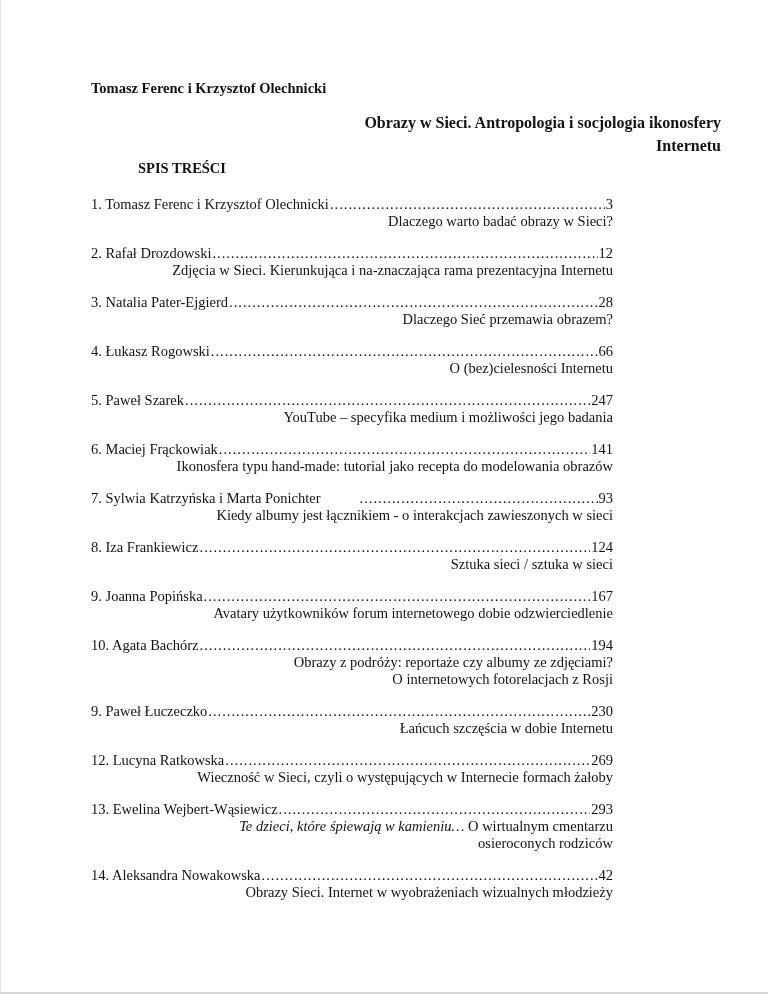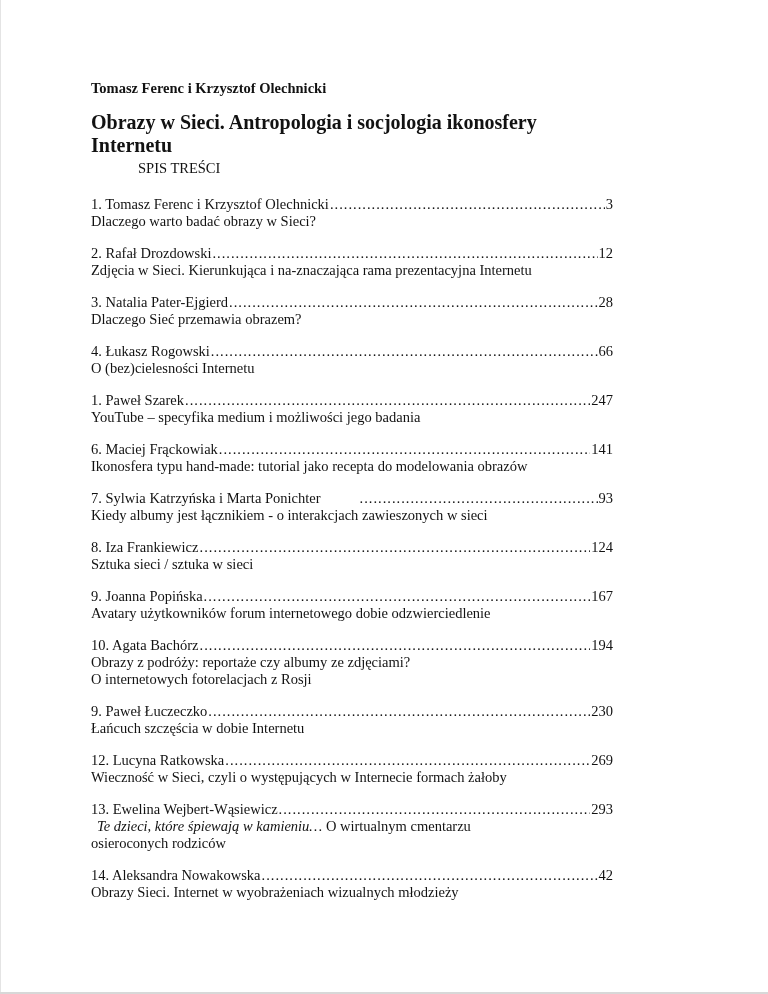--- a/index.html
+++ b/index.html
@@ -22,39 +22,40 @@
     height: 760px;
     padding: 80px 47px 0 91px;
   }
   .author {
     font-weight: bold;
     font-size: 14.5px;
     line-height: 17px;
   }
   .doc-title {
     font-weight: bold;
-    font-size: 20px;
+    font-size: 16px;
     line-height: 23px;
-    text-align: left;
+    text-align: right;
     margin-top: 14px;
   }
   .toc-heading {
-    font-weight: normal;
+    font-weight: bold;
     font-size: 14.5px;
     line-height: 17px;
     margin-top: 3px;
     margin-left: 47px;
   }
   .toc {
     margin-top: 19px;
     width: 522px;
     font-size: 14.5px;
   }
   .toc-entry {
     margin-bottom: 15px;
+    text-align: right;
   }
   .entry-head {
     display: flex;
     align-items: baseline;
     line-height: 17px;
   }
   .entry-name {
     white-space: nowrap;
     flex: none;
   }
@@ -123,21 +124,21 @@
       <div class="toc-entry">
         <div class="entry-head">
           <span class="entry-name">4. Łukasz Rogowski</span>
           <span class="leader-dots">..........................................................................................................................................................................</span>
           <span class="entry-page">66</span>
         </div>
         <div class="entry-title-line"><span>O (bez)cielesności Internetu</span></div>
       </div>
       <div class="toc-entry">
         <div class="entry-head">
-          <span class="entry-name">1. Paweł Szarek</span>
+          <span class="entry-name">5. Paweł Szarek</span>
           <span class="leader-dots">..........................................................................................................................................................................</span>
           <span class="entry-page">247</span>
         </div>
         <div class="entry-title-line"><span>YouTube – specyfika medium i możliwości jego badania</span></div>
       </div>
       <div class="toc-entry">
         <div class="entry-head">
           <span class="entry-name">6. Maciej Frąckowiak</span>
           <span class="leader-dots">..........................................................................................................................................................................</span>
           <span class="entry-page">141</span>

